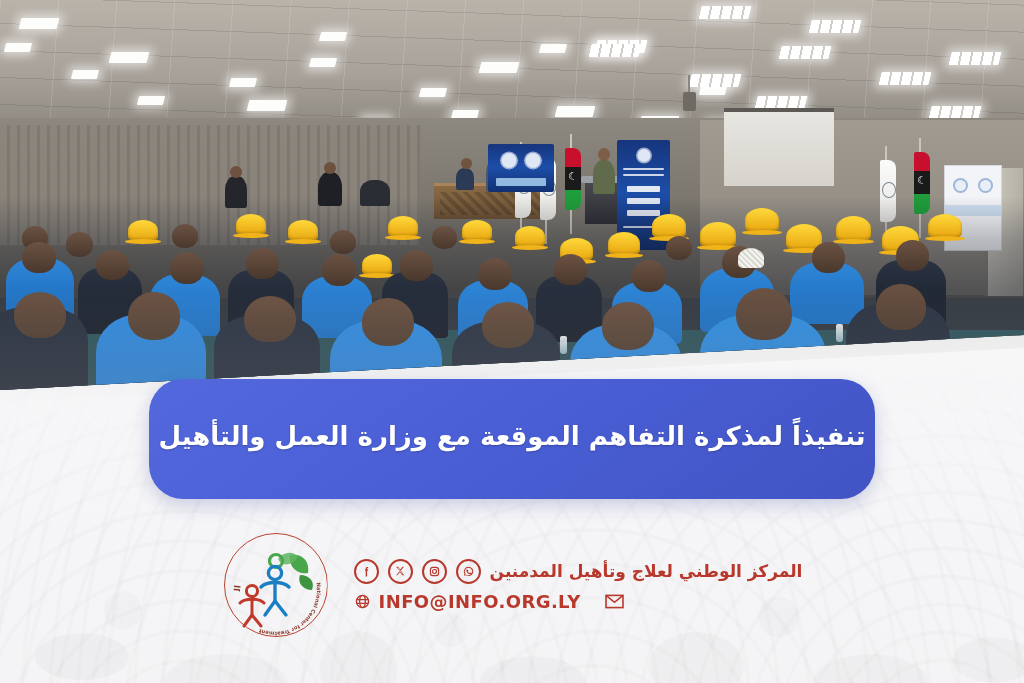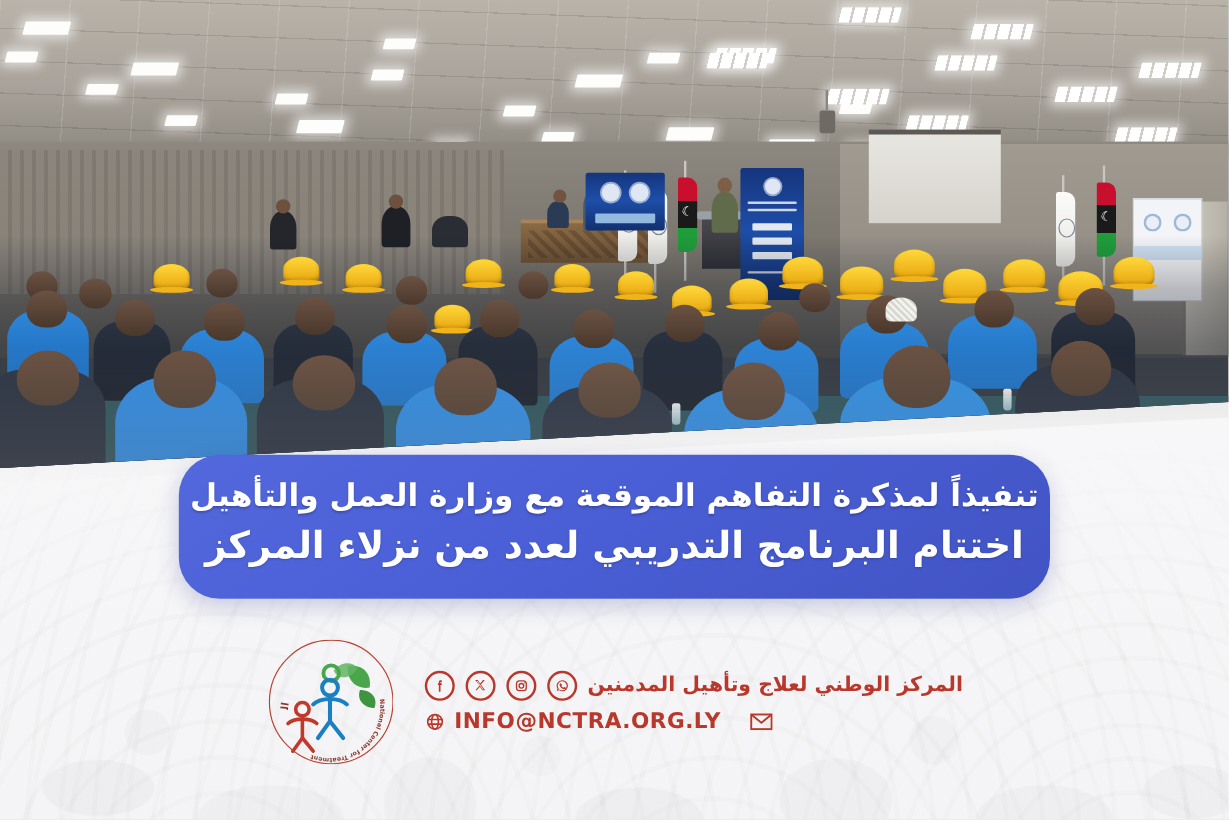--- a/index.html
+++ b/index.html
@@ -504,21 +504,20 @@
         <div class="bottle" style="top:128px; left:836px;"></div>
       </div>
 
       <div class="photo-veil"></div>
     </div>
   </div>
   <div class="diag-shadow"></div>
 
   <div class="headline">
     <div class="headline-line l1">تنفيذاً لمذكرة التفاهم الموقعة مع وزارة العمل والتأهيل</div>
-    <div class="headline-line l2">اختتام البرنامج التدريبي لعدد من نزلاء المركز</div>
   </div>
 
   <div class="footer">
 
     <div class="logo">
       <div class="logo-ring"></div>
 
       <svg width="112" height="112" viewBox="0 0 112 112">
 
         <defs>
@@ -579,21 +578,21 @@
       </div>
 
       <div class="row2">
         <span class="ci">
           <svg width="17" height="17" viewBox="0 0 24 24" fill="none" stroke="currentColor" stroke-width="1.9">
             <circle cx="12" cy="12" r="8.6"></circle>
             <ellipse cx="12" cy="12" rx="4" ry="8.6"></ellipse>
             <path d="M3.6 9.3h16.8M3.6 14.7h16.8"></path>
           </svg>
         </span>
-        <span class="ctext">INFO@NCTRA.ORG.LY</span>
+        <span class="ctext">INFO@INFO.ORG.LY</span>
         <span class="gap"></span>
         <span class="ci">
           <svg width="19" height="15" viewBox="0 0 24 18" fill="none" stroke="currentColor" stroke-width="2">
             <rect x="1.3" y="1.3" width="21.4" height="15.4"></rect>
             <path d="M1.3 1.3 12 10 22.7 1.3"></path>
           </svg>
         </span>
       </div>
 
     </div>

